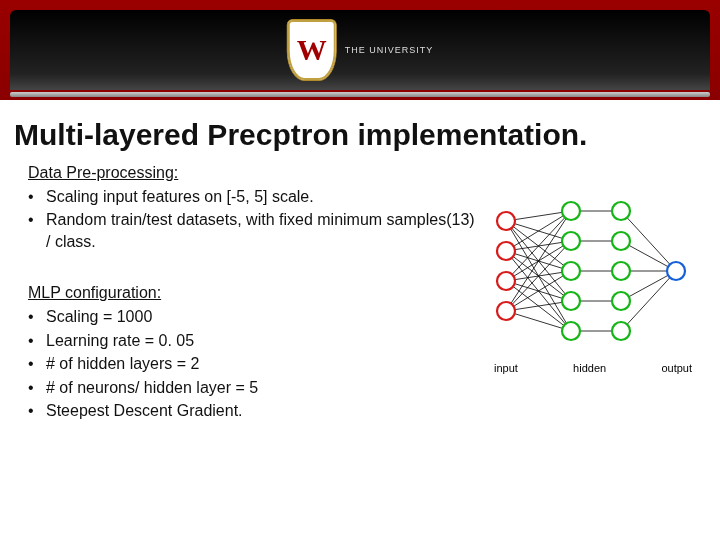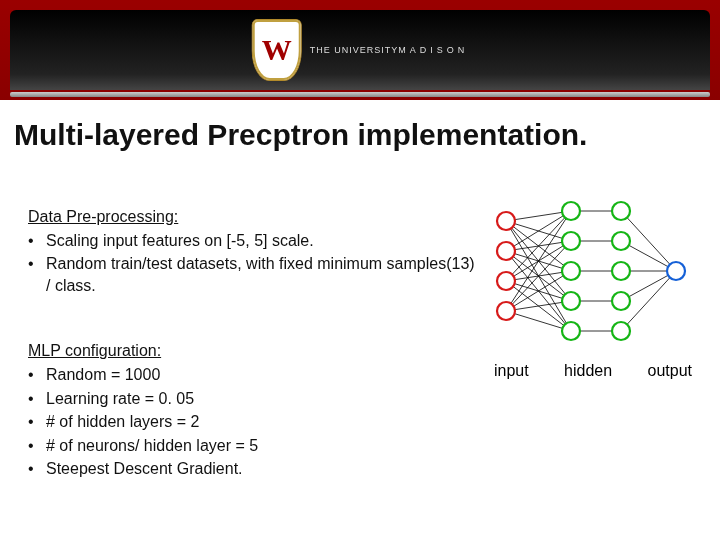--- a/index.html
+++ b/index.html
@@ -68,57 +68,56 @@
     color: #111;
     margin: 18px 0 10px 14px;
     font-family: Verdana, sans-serif;
   }
   .content {
     display: flex;
     align-items: flex-start;
     padding: 0 10px 0 28px;
   }
   .textcol { width: 450px; font-size: 16px; color:#111; line-height: 1.35; }
-  .sect-head { text-decoration: underline; margin-bottom: 2px; margin-top: 44px; }
+  .sect-head { text-decoration: underline; margin-bottom: 2px; }
   ul.bullets { list-style: none; padding: 0; margin: 0 0 30px 0; }
   ul.bullets li { position: relative; padding-left: 18px; margin: 2px 0; }
   ul.bullets li::before { content: "•"; position: absolute; left: 0; top: 0; }
   .diagram { margin-left: 8px; margin-top: 24px; }
-  .labels { display:flex; gap: 24px; font-size: 16px; font-family: Arial, sans-serif; color:#000; justify-content: space-between; padding: 2px 4px 0 8px; }
+  .labels { display:flex; gap: 24px; font-size: 11px; font-family: Arial, sans-serif; color:#000; justify-content: space-between; padding: 2px 4px 0 8px; }
 </style>
 </head>
 <body>
 
 <div class="header-bar">
   <div class="header-inner">
     <div class="logo-wrap">
       <div class="crest">
         <span class="w">W</span>
       </div>
       <div class="logo-text">
         <span class="line1">THE UNIVERSITY</span>
-        <span class="line3">MADISON</span>
       </div>
     </div>
   </div>
   <div class="header-hr"></div>
 </div>
 
 <h1 class="title">Multi-layered Precptron implementation.</h1>
 
 <div class="content">
   <div class="textcol">
     <div class="sect-head">Data Pre-processing:</div>
     <ul class="bullets">
       <li>Scaling input features on [-5, 5] scale.</li>
       <li>Random train/test datasets, with fixed minimum samples(13) / class.</li>
     </ul>
     <div class="sect-head">MLP configuration:</div>
     <ul class="bullets">
-      <li>Random = 1000</li>
+      <li>Scaling = 1000</li>
       <li>Learning rate = 0. 05</li>
       <li># of hidden layers = 2</li>
       <li># of neurons/ hidden layer = 5</li>
       <li>Steepest Descent Gradient.</li>
     </ul>
   </div>
 
   <div class="diagram">
     <svg width="210" height="170">
 

